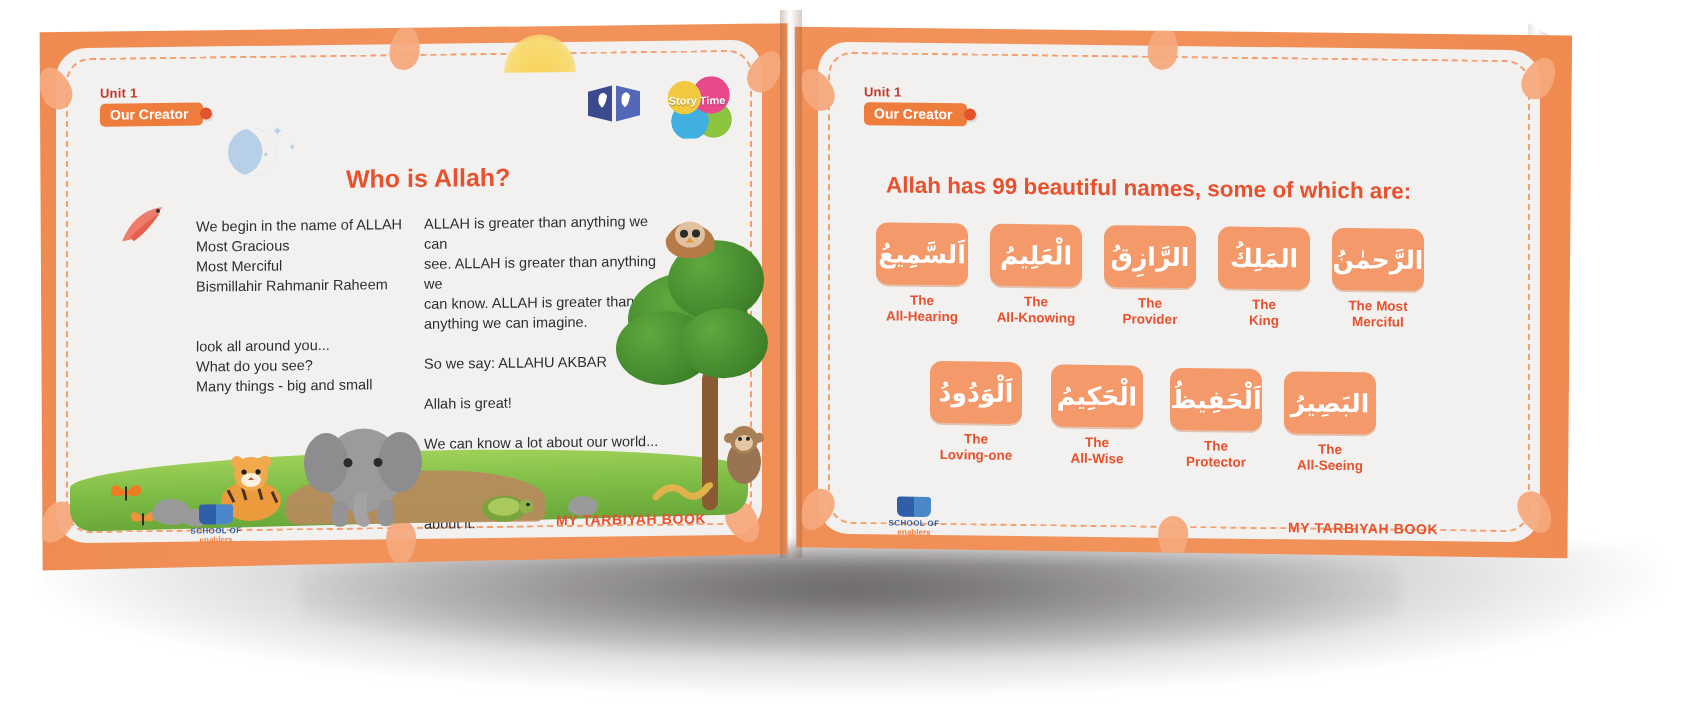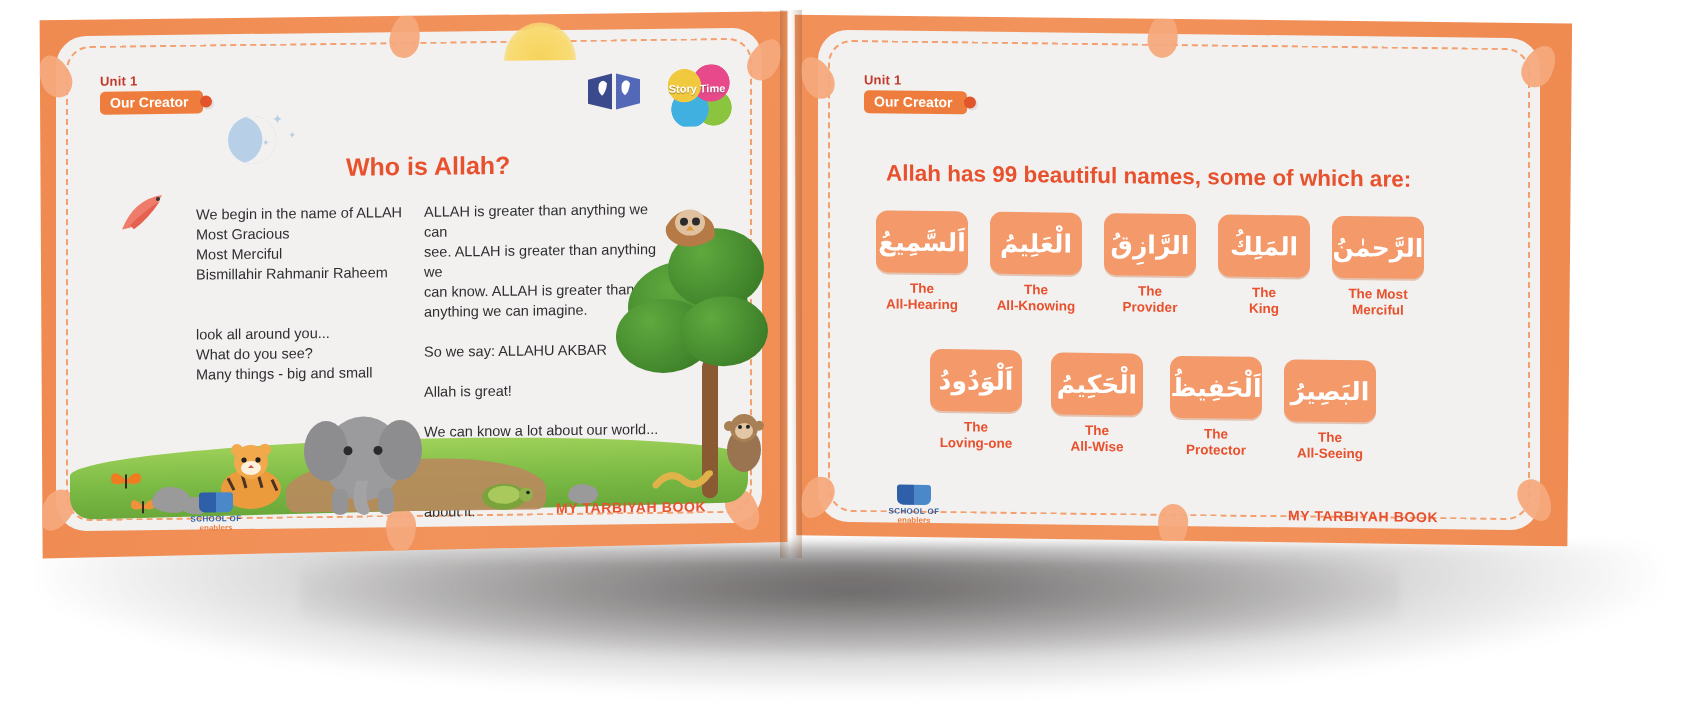--- a/index.html
+++ b/index.html
@@ -35,21 +35,21 @@
   }
 
   
   .book {
     position: absolute;
     left: 32px; top: 4px;
     width: 1640px; height: 560px;
   }
   .page {
     position: absolute;
-    top: 4px;
+    top: 16px;
     background: #f08e55;
     box-shadow: 0 2px 6px rgba(0,0,0,0.25);
   }
   
   .page-left {
     left: 0; width: 760px; height: 555px;
     clip-path: polygon(1.0% 2.2%, 99.4% 0.6%, 99.4% 96.2%, 1.4% 99.2%);
     background: linear-gradient(100deg, #ef8a50 0%, #f2935c 60%, #f08e55 100%);
   }
   .page-right {

